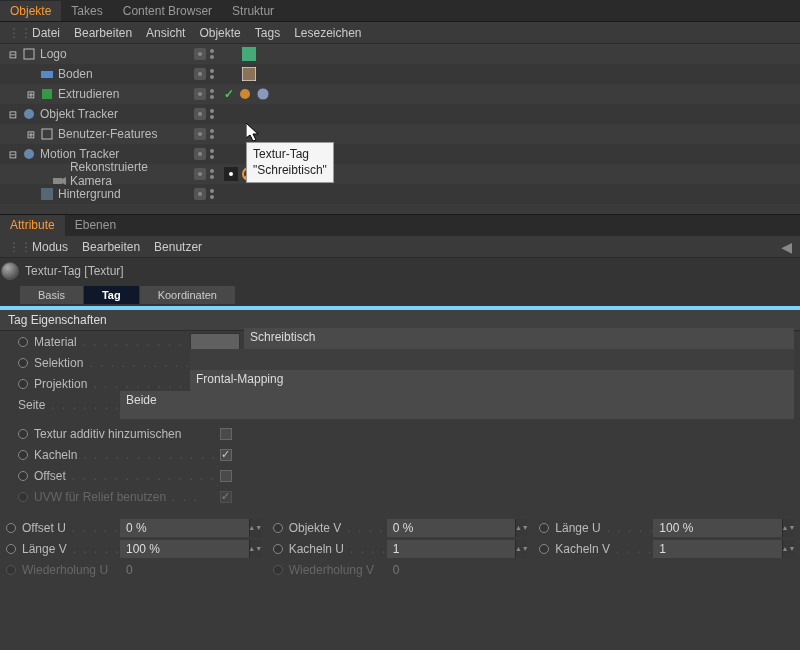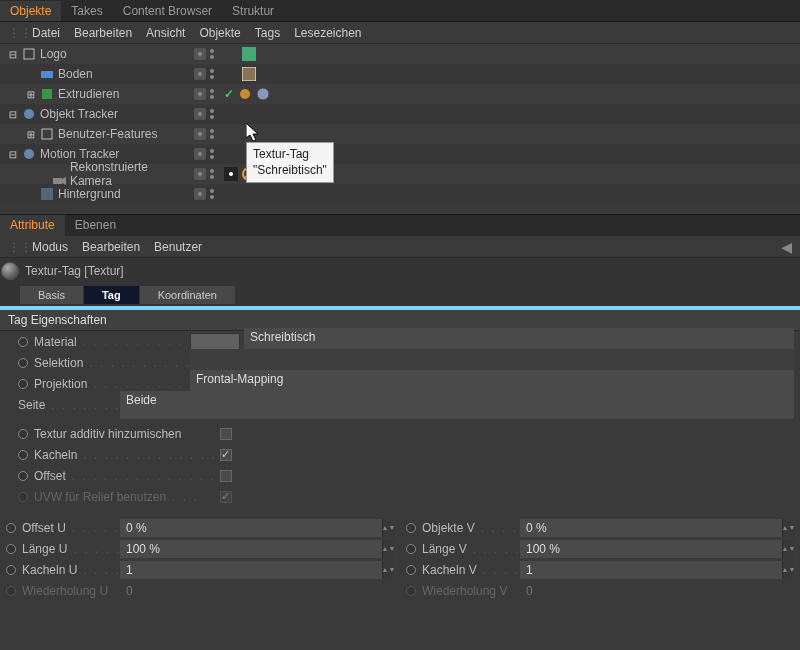--- a/index.html
+++ b/index.html
@@ -52,21 +52,21 @@
   .prop-label.disabled { color: #666; }
   .dots { flex: 1; color: #555; overflow: hidden; letter-spacing: 2px; }
   .radio-dot { width: 10px; height: 10px; border-radius: 50%; border: 1px solid #888; background: #333; flex-shrink: 0; }
   .radio-dot.off { border-color: #555; }
   .prop-value { flex: 1; background: #4a4a4a; color: #ddd; padding: 2px 6px; height: 28px; line-height: 14px; font-size: 12px; margin-right: 6px; }
   .prop-value.dark { background: #3e3e3e; }
   .swatch { width: 50px; height: 18px; background: #606060; border: 1px solid #333; margin-right: 4px; }
   .checkbox { width: 12px; height: 12px; background: #4a4a4a; border: 1px solid #666; display: inline-block; position: relative; }
   .checkbox.checked::after { content: "✓"; position: absolute; top: -2px; left: 0; color: #ccc; font-size: 11px; }
   
-  .uv-grid { display: grid; grid-template-columns: 1fr 1fr; }
+  .uv-grid { display: grid; grid-template-columns: 1fr 1fr 1fr; }
   .uv-cell { display: flex; align-items: center; height: 21px; padding-right: 6px; }
   .uv-label { flex: 0 0 120px; display: flex; align-items: center; gap: 6px; padding-left: 6px; overflow: hidden; white-space: nowrap; font-size: 12px; }
   .uv-label.disabled { color: #666; }
   .spinner { display: flex; align-items: center; flex: 1; }
   .spinner-input { flex: 1; background: #4a4a4a; color: #ddd; padding: 2px 6px; height: 18px; line-height: 14px; font-size: 12px; }
   .spinner-btns { width: 12px; height: 18px; background: #383838; color: #888; font-size: 7px; display: flex; flex-direction: column; align-items: center; justify-content: center; border-left: 1px solid #2a2a2a; }
 </style>
 </head>
 <body>
 

